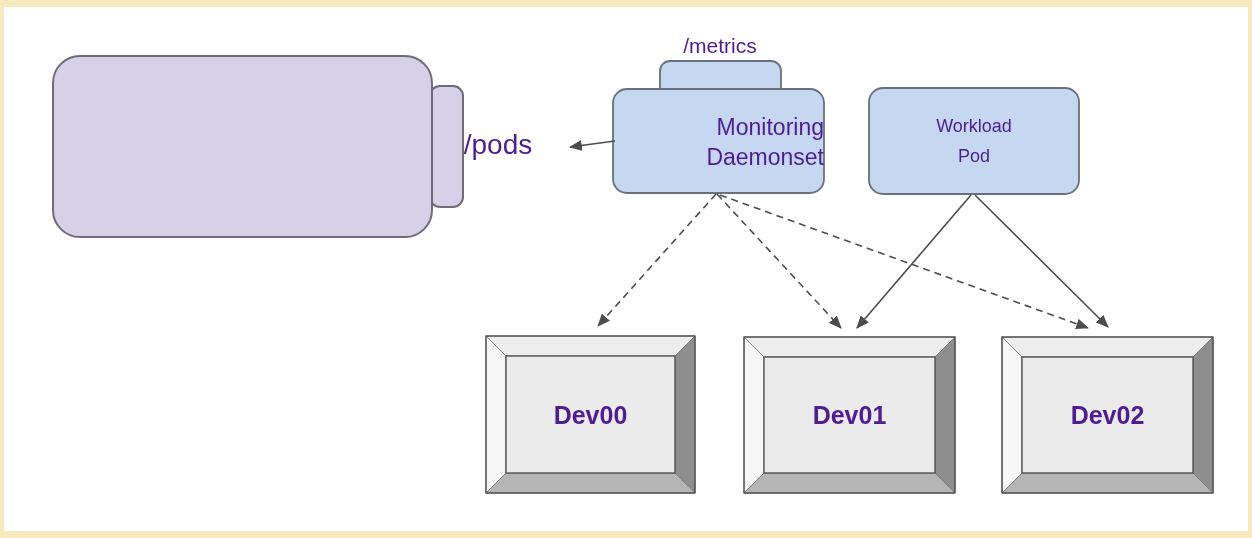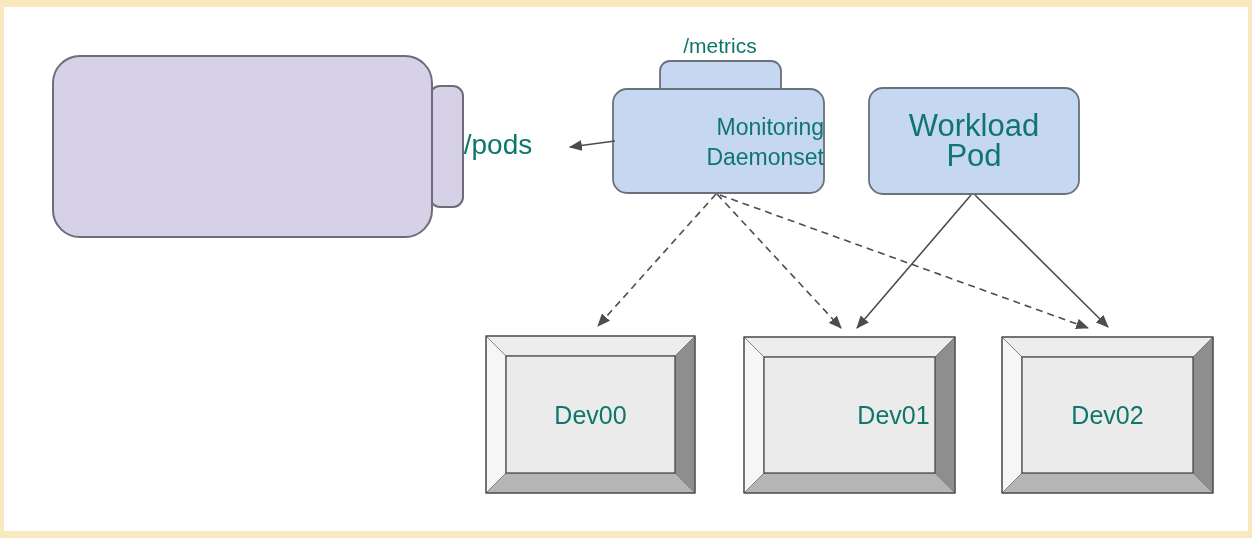--- a/index.html
+++ b/index.html
@@ -14,32 +14,32 @@
     overflow:hidden;
     font-family:"Liberation Sans", sans-serif;
   }
   .layer,.overlay{
     position:absolute;left:-4px;top:-7px;
     width:1252px;height:538px;
   }
   .overlay{pointer-events:none;}
   .label{
     position:absolute;
-    color:#0f766e;
+    color:#4c1d95;
     text-align:center;
     white-space:pre-line;
   }
   .lbl-kubelet{left:53px;top:91px;width:379px;font-size:30px;line-height:36px;}
   .lbl-pods{left:460px;top:133px;width:76px;font-size:28px;line-height:24px;}
   .lbl-metrics{left:656px;top:34px;width:128px;font-size:21px;line-height:24px;}
   .lbl-monitoring{left:613px;top:112px;width:211px;font-size:23px;line-height:30px;text-align:right;}
-  .lbl-workload{left:869px;top:111px;width:210px;font-size:31px;line-height:30px;}
-  .lbl-dev{top:401px;font-size:25px;line-height:28px;}
+  .lbl-workload{left:869px;top:111px;width:210px;font-size:18px;line-height:30px;}
+  .lbl-dev{top:401px;font-size:25px;line-height:28px;font-weight:bold;}
   .lbl-dev00{left:486px;width:209px;}
-  .lbl-dev01{left:744px;width:211px;padding-left:44px;}
+  .lbl-dev01{left:744px;width:211px;}
   .lbl-dev02{left:1002px;width:211px;}
 
   .node-purple{stroke:#6E6C78;stroke-width:2;}
   .node-blue{stroke:#6A717C;stroke-width:1.8;}
   .edge{fill:none;stroke-width:1.6;}
   .edge.dashed{stroke-dasharray:7 5;}
   .bevel{stroke:#7d7d7d;stroke-width:0.9;}
   .dev-outline{fill:none;stroke:#4A4A4A;stroke-width:1.3;}
   .dev-inner{stroke:#4A4A4A;stroke-width:1.3;}
 </style>

